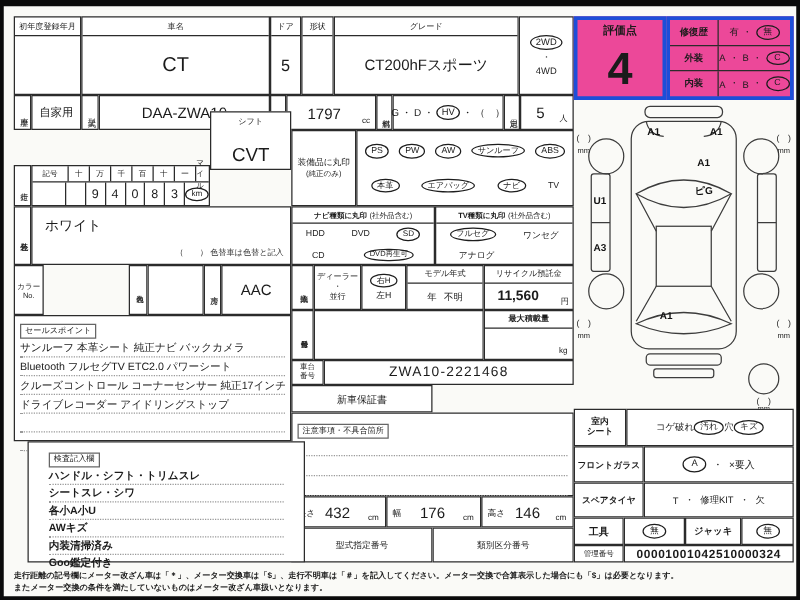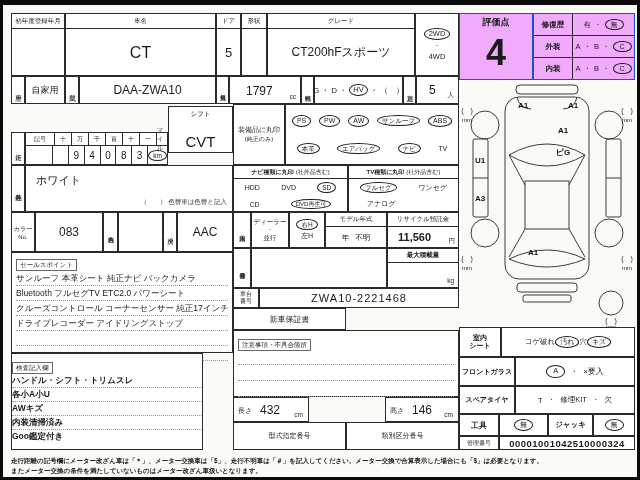--- a/index.html
+++ b/index.html
@@ -1,21 +1,21 @@
 <!DOCTYPE html>
 <html><head>
 <meta charset="utf-8">
 <style>
   html,body{margin:0;padding:0;background:#ddd}
   .page{position:relative;width:640px;height:480px;background:#fafaf7;
     border-style:solid;border-color:#0b0b0b;border-width:5px 3px 3px 3px;box-sizing:border-box;
     font-family:"Liberation Sans","DejaVu Sans",sans-serif;color:#1b1b1b;overflow:hidden}
   .abs{position:absolute;box-sizing:border-box}
   .bd{border:1px solid #2b2b2b;background:#fff}
-  .bd2{border:1px solid #1d4ed8;background:#f0abfc}
+  .bd2{border:3px solid #1d4ed8;background:#ec4899}
   .ctr{display:flex;align-items:center;justify-content:center}
   .col{display:flex;flex-direction:column}
   .v{writing-mode:vertical-rl;text-orientation:upright;letter-spacing:1px}
   .circ{display:inline-flex;align-items:center;justify-content:center;border:1.4px solid #1d1d1d;
     border-radius:50%;padding:1px 4px;min-width:9px;line-height:1.1;background:transparent}
   .dotline{border-bottom:1px dotted #999}
   .tab{display:inline-block;border:1px solid #666;font-size:6.5px;padding:0 3px;line-height:1.6;background:#fff}
   .f6{font-size:6px}.f65{font-size:6.5px}.f7{font-size:7px}.f75{font-size:7.5px}
   .f8{font-size:8px}.f85{font-size:8.5px}.f9{font-size:9px}.f10{font-size:10px}
   .f11{font-size:11px}.f12{font-size:12px}.f13{font-size:13px}.f15{font-size:15px}.f16{font-size:16px}
@@ -96,21 +96,21 @@
       <span class="ctr f10" style="width:16px;border-right:1px solid #2b2b2b">9</span>
       <span class="ctr f10" style="width:16px;border-right:1px solid #2b2b2b">4</span>
       <span class="ctr f10" style="width:16px;border-right:1px solid #2b2b2b">0</span>
       <span class="ctr f10" style="width:16px;border-right:1px solid #2b2b2b">8</span>
       <span class="ctr f10" style="width:16px;border-right:1px solid #2b2b2b">3</span>
       <span class="ctr" style="flex:1">
           <span class="circ f65">km</span>
         </span>
     </div>
   </div>
-  <div class="abs bd" style="left:165px;top:101px;width:65px;height:47px">
+  <div class="abs bd" style="left:165px;top:84px;width:65px;height:47px">
     <div class="ctr f65" style="height:14px">シフト</div>
     <div class="ctr f15" style="height:40px">CVT</div>
   </div>
 
   <div class="abs bd ctr v f65" style="left:8px;top:160px;width:14px;height:47px;letter-spacing:0">外装色</div>
   <div class="abs bd" style="left:22px;top:160px;width:208px;height:47px">
     <span class="abs f11" style="left:10px;top:7px">ホワイト</span>
     <span class="abs f65" style="right:5px;bottom:4px;color:#333">（　　） 色替車は色替と記入</span>
   </div>
 
@@ -157,21 +157,20 @@
     <div style="display:flex;justify-content:space-around;align-items:center;height:17px">
       <span class="circ f65">フルセグ</span>
       <span class="f7">ワンセグ</span>
     </div>
     <div style="display:flex;align-items:center;height:16px;padding-left:18px">
       <span class="f7">アナログ</span>
     </div>
   </div>
 
   <div class="abs bd ctr f6" style="left:8px;top:207px;width:24px;height:40px;text-align:center">カラーNo.</div>
-  <div class="abs bd ctr f12" style="left:32px;top:207px;width:68px;height:40px">083</div>
   <div class="abs bd ctr v f6" style="left:100px;top:207px;width:15px;height:40px;letter-spacing:0">内装色</div>
   <div class="abs bd ctr f10" style="left:115px;top:207px;width:45px;height:40px"></div>
   <div class="abs bd ctr v f65" style="left:160px;top:207px;width:14px;height:40px;letter-spacing:0">冷房</div>
   <div class="abs bd ctr f12" style="left:174px;top:207px;width:56px;height:40px">AAC</div>
 
   <div class="abs bd ctr v f65" style="left:230px;top:207px;width:18px;height:36px;letter-spacing:0">輸入車</div>
   <div class="abs bd col ctr f65" style="left:248px;top:207px;width:38px;height:36px;line-height:1.25">
     <span>ディーラー</span>
     <span>・</span>
     <span>並行</span>
@@ -223,32 +222,38 @@
     <div class="dotline" style="height:13px"></div>
     <div class="dotline" style="height:15px"></div>
     <div class="dotline" style="height:15px"></div>
   </div>
 
   <div class="abs bd" style="left:230px;top:392px;width:76px;height:25px">
     <span class="abs f7" style="left:4px;top:8px">長さ</span>
     <span class="abs f12" style="left:26px;top:5px">432</span>
     <span class="abs f65" style="right:5px;bottom:3px">cm</span>
   </div>
+  <div class="abs bd" style="left:306px;top:392px;width:76px;height:25px">
+    <span class="abs f7" style="left:4px;top:8px">幅</span>
+    <span class="abs f12" style="left:26px;top:5px">176</span>
+    <span class="abs f65" style="right:5px;bottom:3px">cm</span>
+  </div>
   <div class="abs bd" style="left:382px;top:392px;width:74px;height:25px">
     <span class="abs f7" style="left:4px;top:8px">高さ</span>
     <span class="abs f12" style="left:26px;top:5px">146</span>
     <span class="abs f65" style="right:5px;bottom:3px">cm</span>
   </div>
 
   <div class="abs bd ctr f7" style="left:230px;top:417px;width:113px;height:28px">型式指定番号</div>
   <div class="abs bd ctr f7" style="left:343px;top:417px;width:113px;height:28px">類別区分番号</div>
 
-  <div class="abs bd" style="left:8px;top:348px;width:192px;height:97px;padding:2px 0">
+  <div class="abs bd" style="left:19px;top:348px;width:222px;height:97px;padding:2px 16px">
     <span class="tab">検査記入欄</span>
     <div class="f85 dotline" style="height:13px;line-height:13px;font-weight:bold">ハンドル・シフト・トリムスレ</div>
+    <div class="f85 dotline" style="height:13px;line-height:13px;font-weight:bold">シートスレ・シワ</div>
     <div class="f85 dotline" style="height:13px;line-height:13px;font-weight:bold">各小A小U</div>
     <div class="f85 dotline" style="height:13px;line-height:13px;font-weight:bold">AWキズ</div>
     <div class="f85 dotline" style="height:13px;line-height:13px;font-weight:bold">内装清掃済み</div>
     <div class="f85" style="height:13px;line-height:13px;font-weight:bold">Goo鑑定付き</div>
   </div>
 
   <div class="abs bd2" style="left:456px;top:8px;width:74px;height:67px">
     <div class="ctr f9" style="height:16px;font-weight:bold">評価点</div>
     <div class="ctr" style="height:46px;font-size:36px;font-weight:bold">4</div>
   </div>

